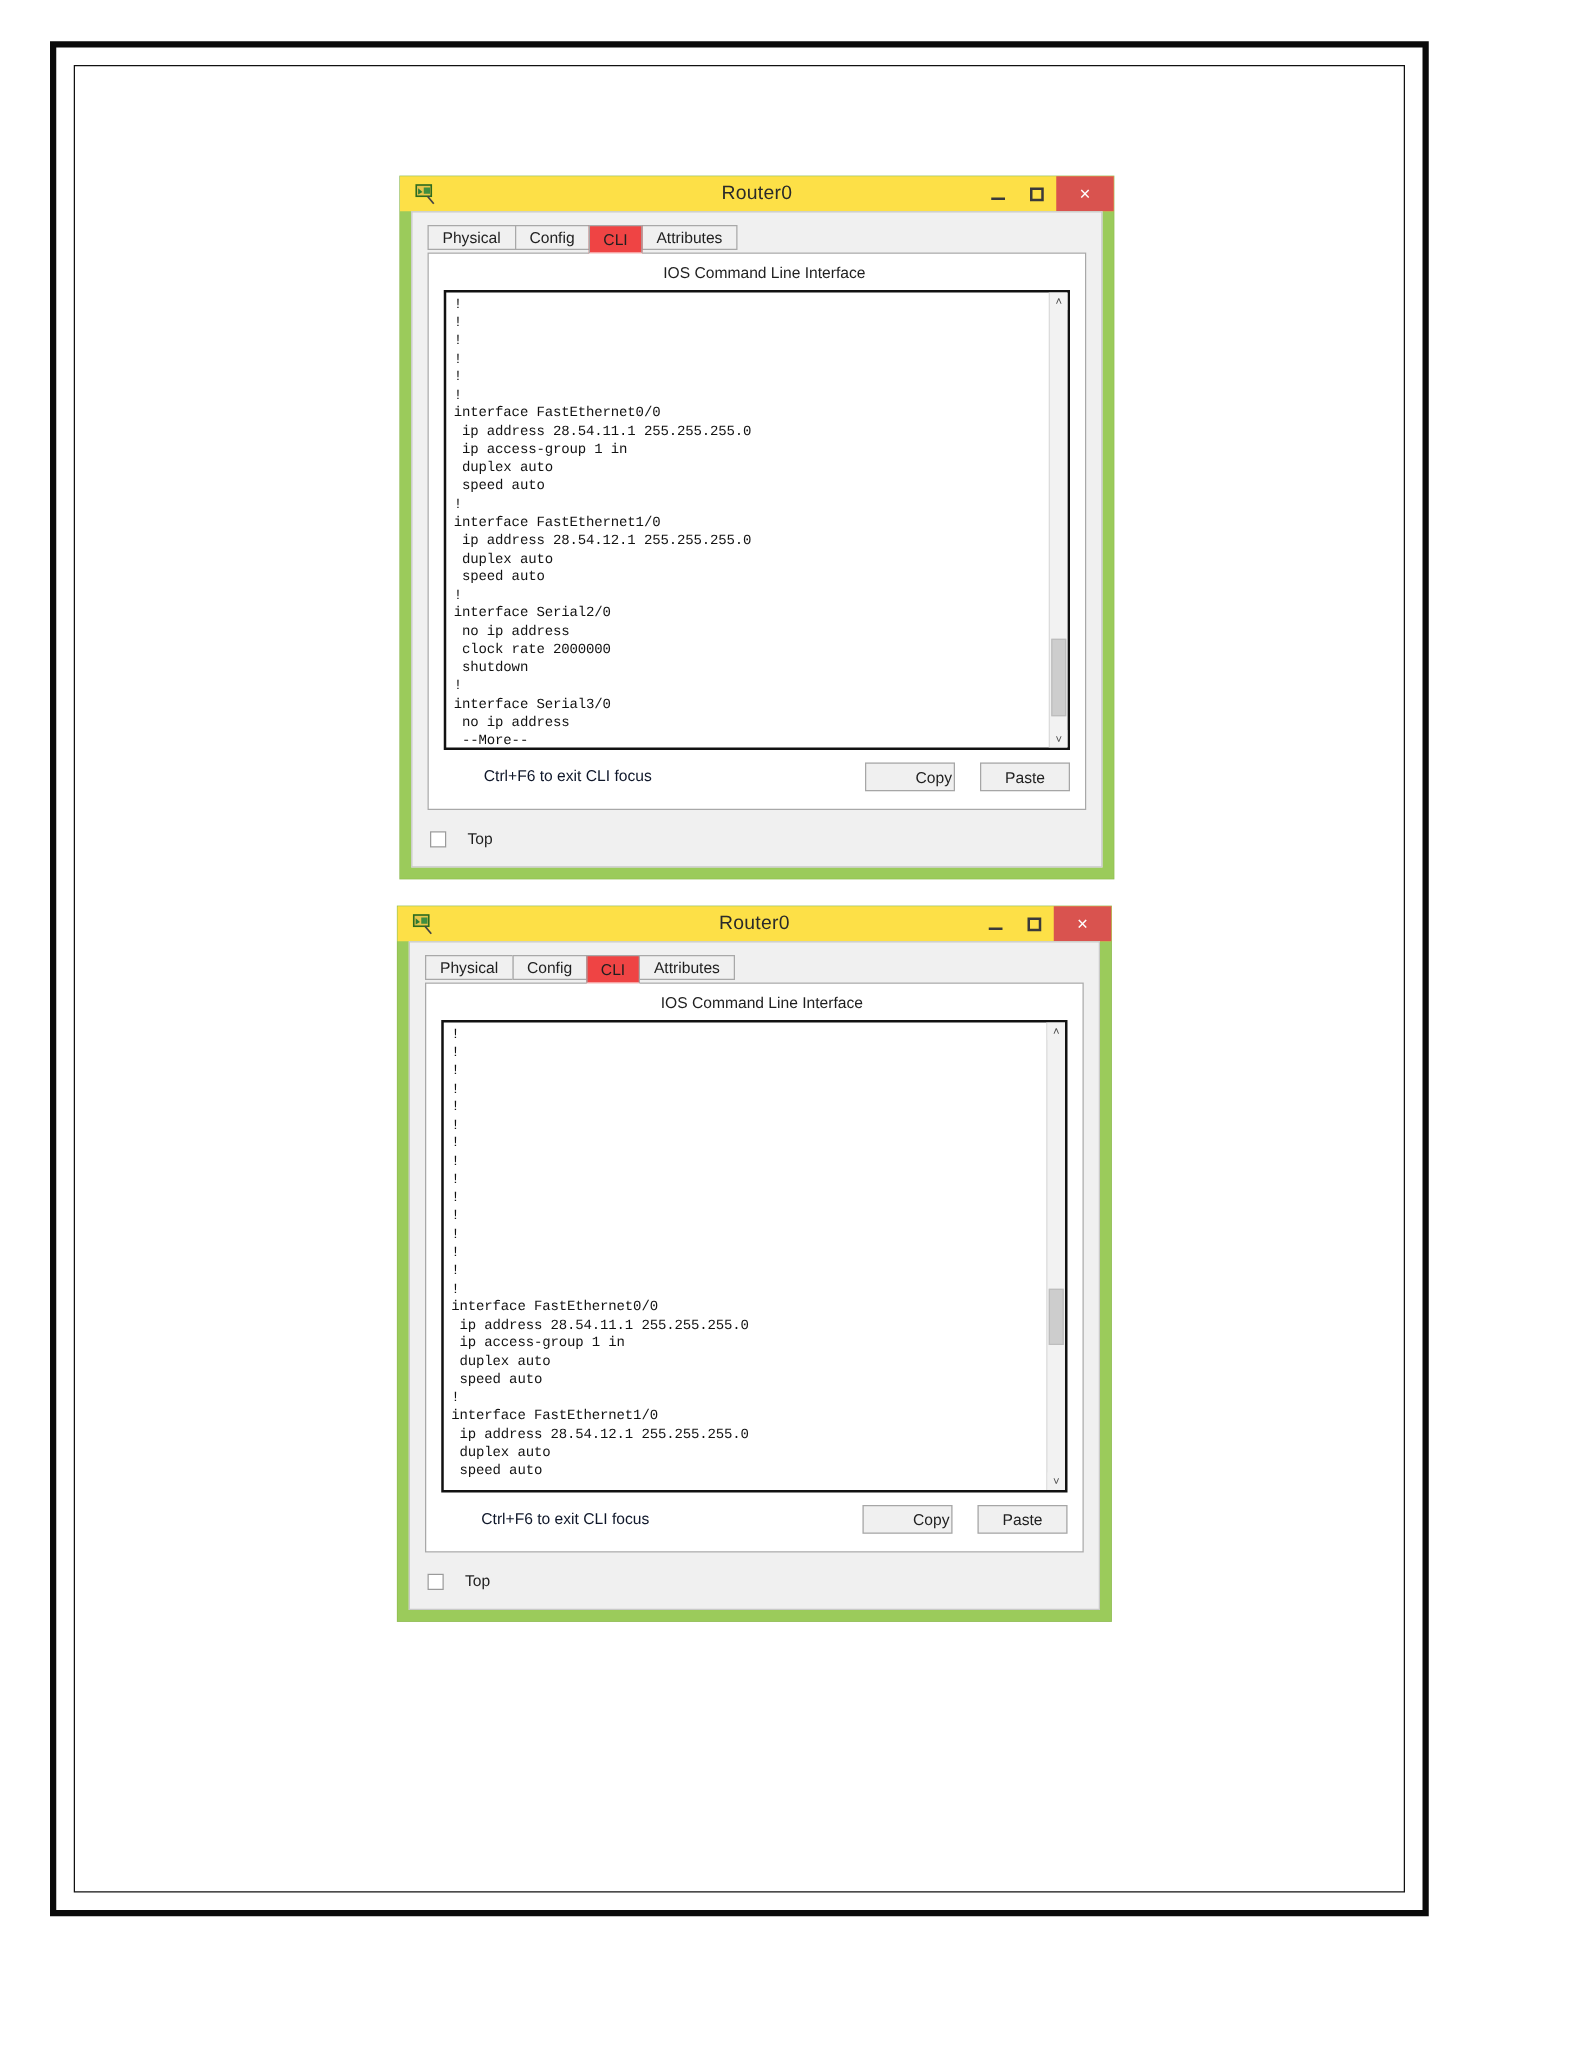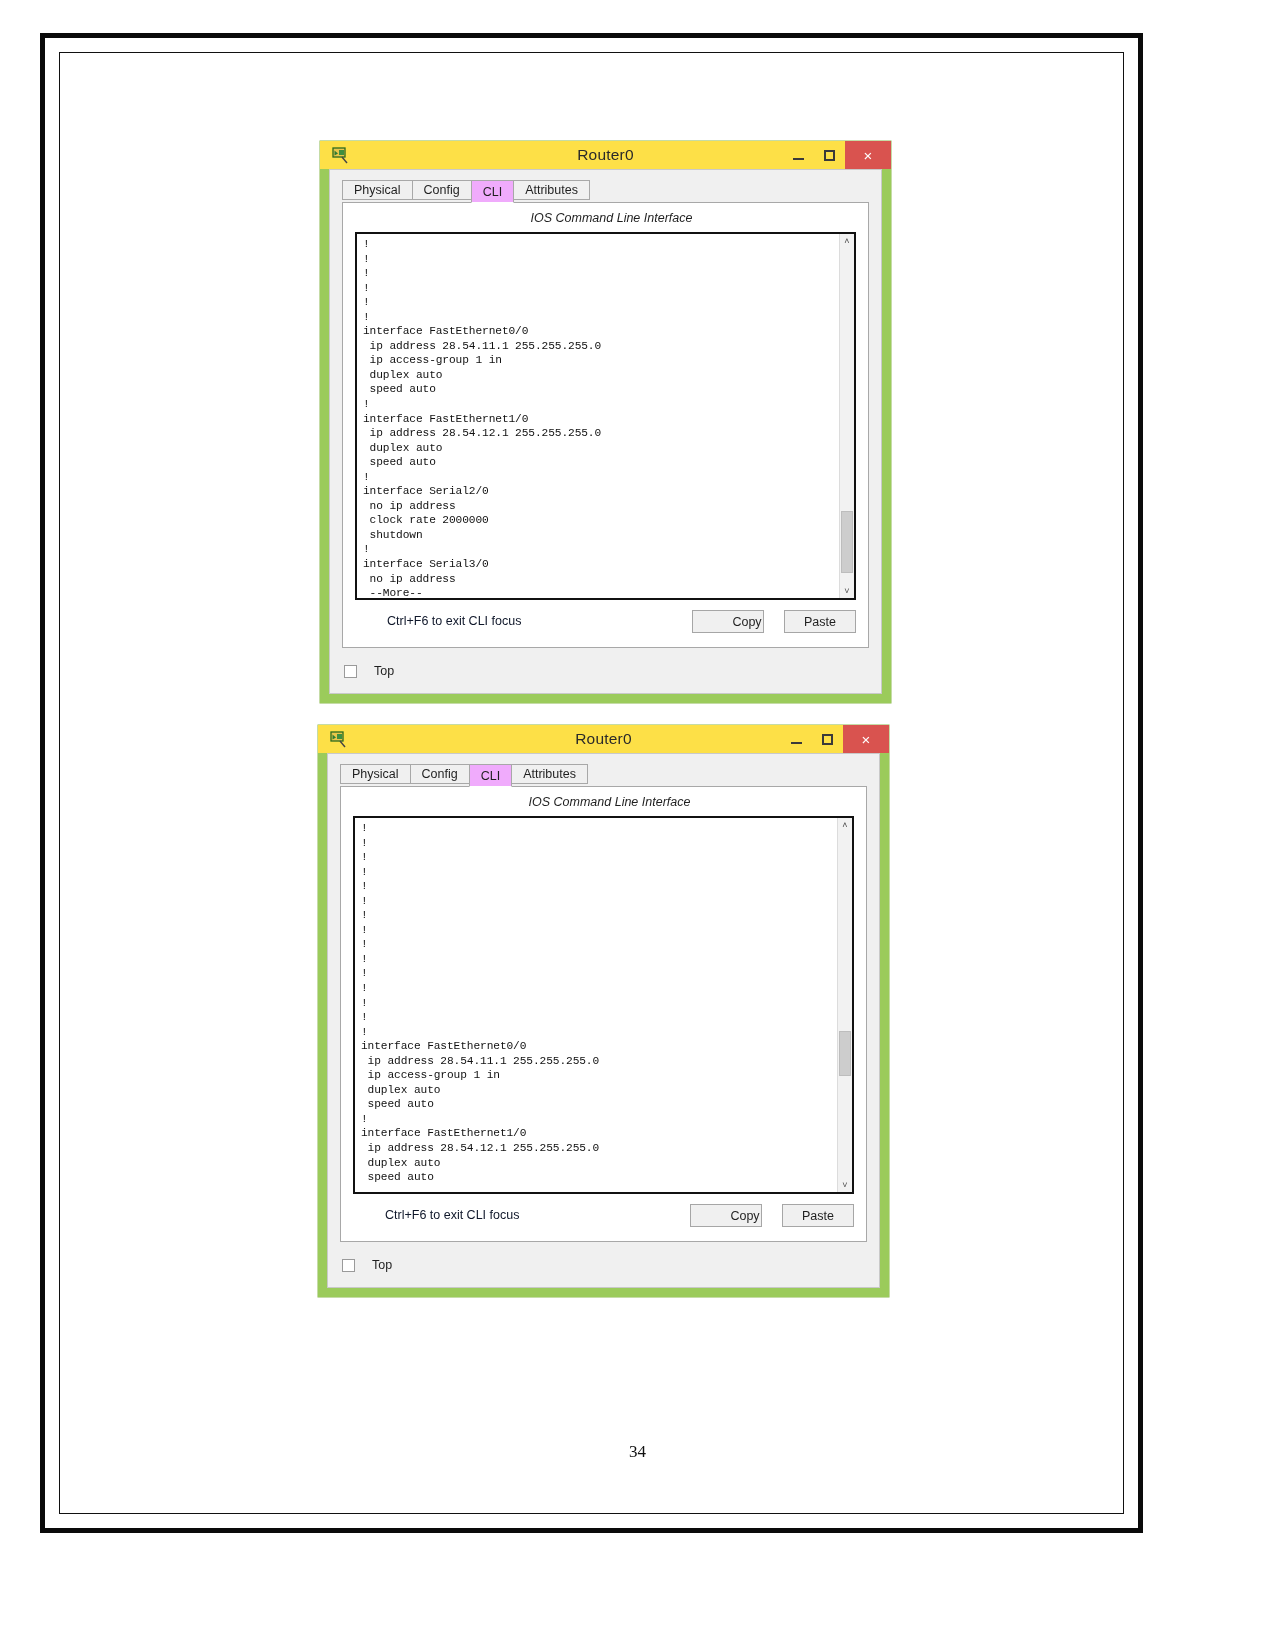--- a/index.html
+++ b/index.html
@@ -135,21 +135,21 @@
     font-size: 12.5px;
     color: #1f1f1f;
     background: #f0f0f0;
     border: 1px solid #a8a8a8;
     border-bottom: 1px solid #a8a8a8;
     margin-right: -1px;
     box-sizing: border-box;
     white-space: nowrap;
   }
   .pt-tab.active {
-    background: #f0abfc;
+    background: #ef4444;
     height: 23px;
     border-bottom: 1px solid #ffffff;
     z-index: 3;
     position: relative;
   }
 
   
   .pt-tabpage {
     position: absolute;
     left: 12px;
@@ -157,21 +157,20 @@
     top: 32px;
     background: #ffffff;
     border: 1px solid #a8a8a8;
     box-sizing: border-box;
   }
   .cli-heading {
     text-align: center;
     font-size: 12.5px;
     color: #1f1f1f;
     padding: 8px 0 7px 12px;
-    font-style: italic;
   }
 
   
   .cli-term-wrap {
     margin: 0 12px;
     position: relative;
     border: 2px solid #111111;
     background: #ffffff;
     box-sizing: border-box;
     overflow: hidden;
@@ -450,15 +449,14 @@
       </div>
 
       <div class="pt-topcheck" style="top:504px;">
         <span class="pt-checkbox"></span>
         <span class="pt-topcheck-label">Top</span>
       </div>
 
     </div>
   </div>
 
-  <div id="page-number">34</div>
 
 </div>
 
 </body></html>

